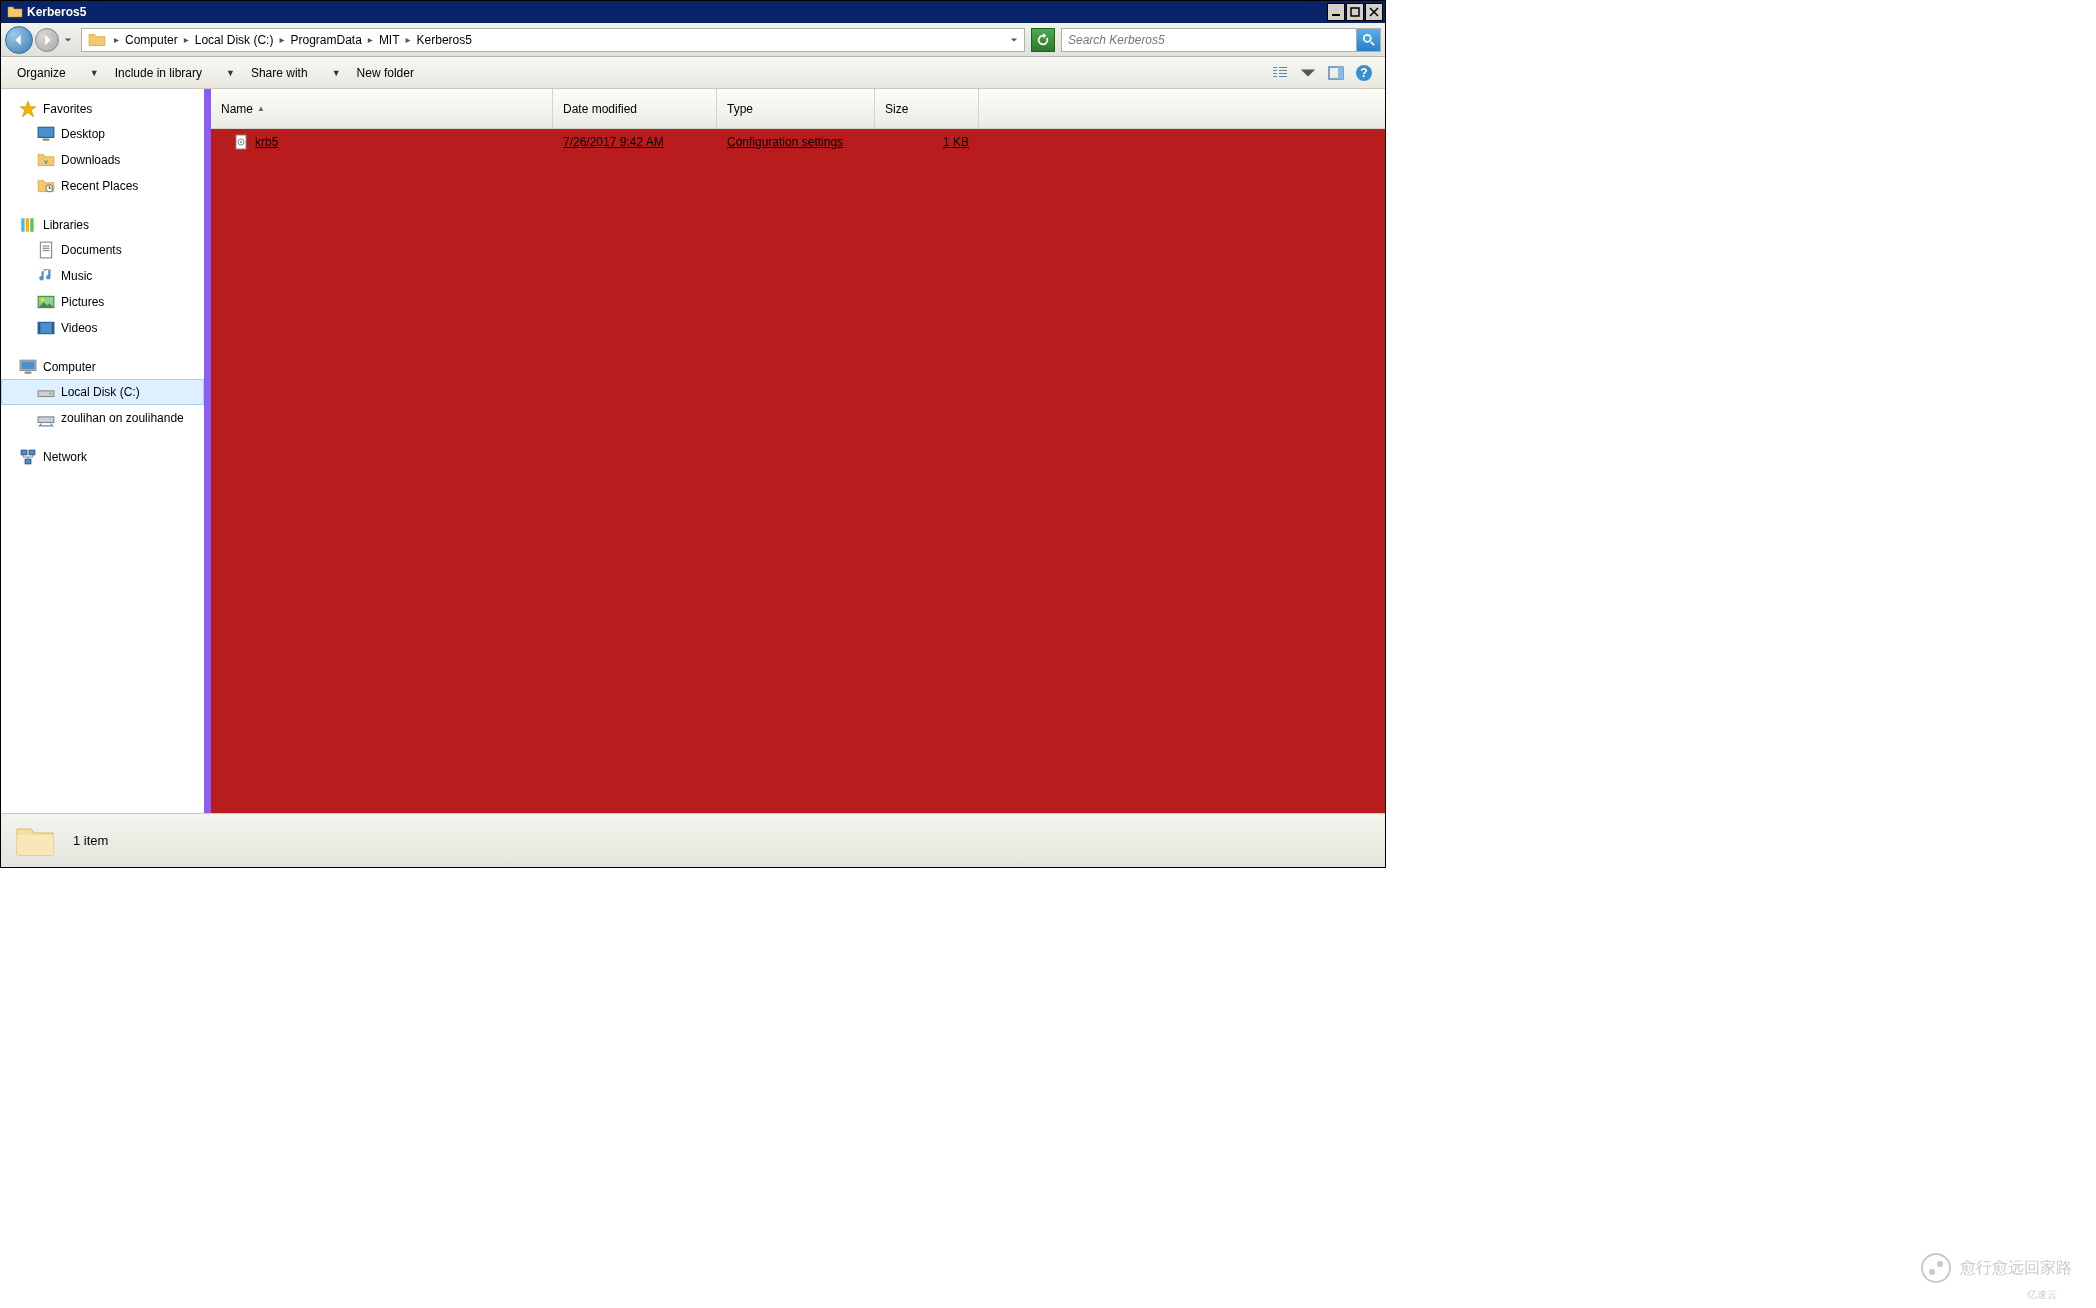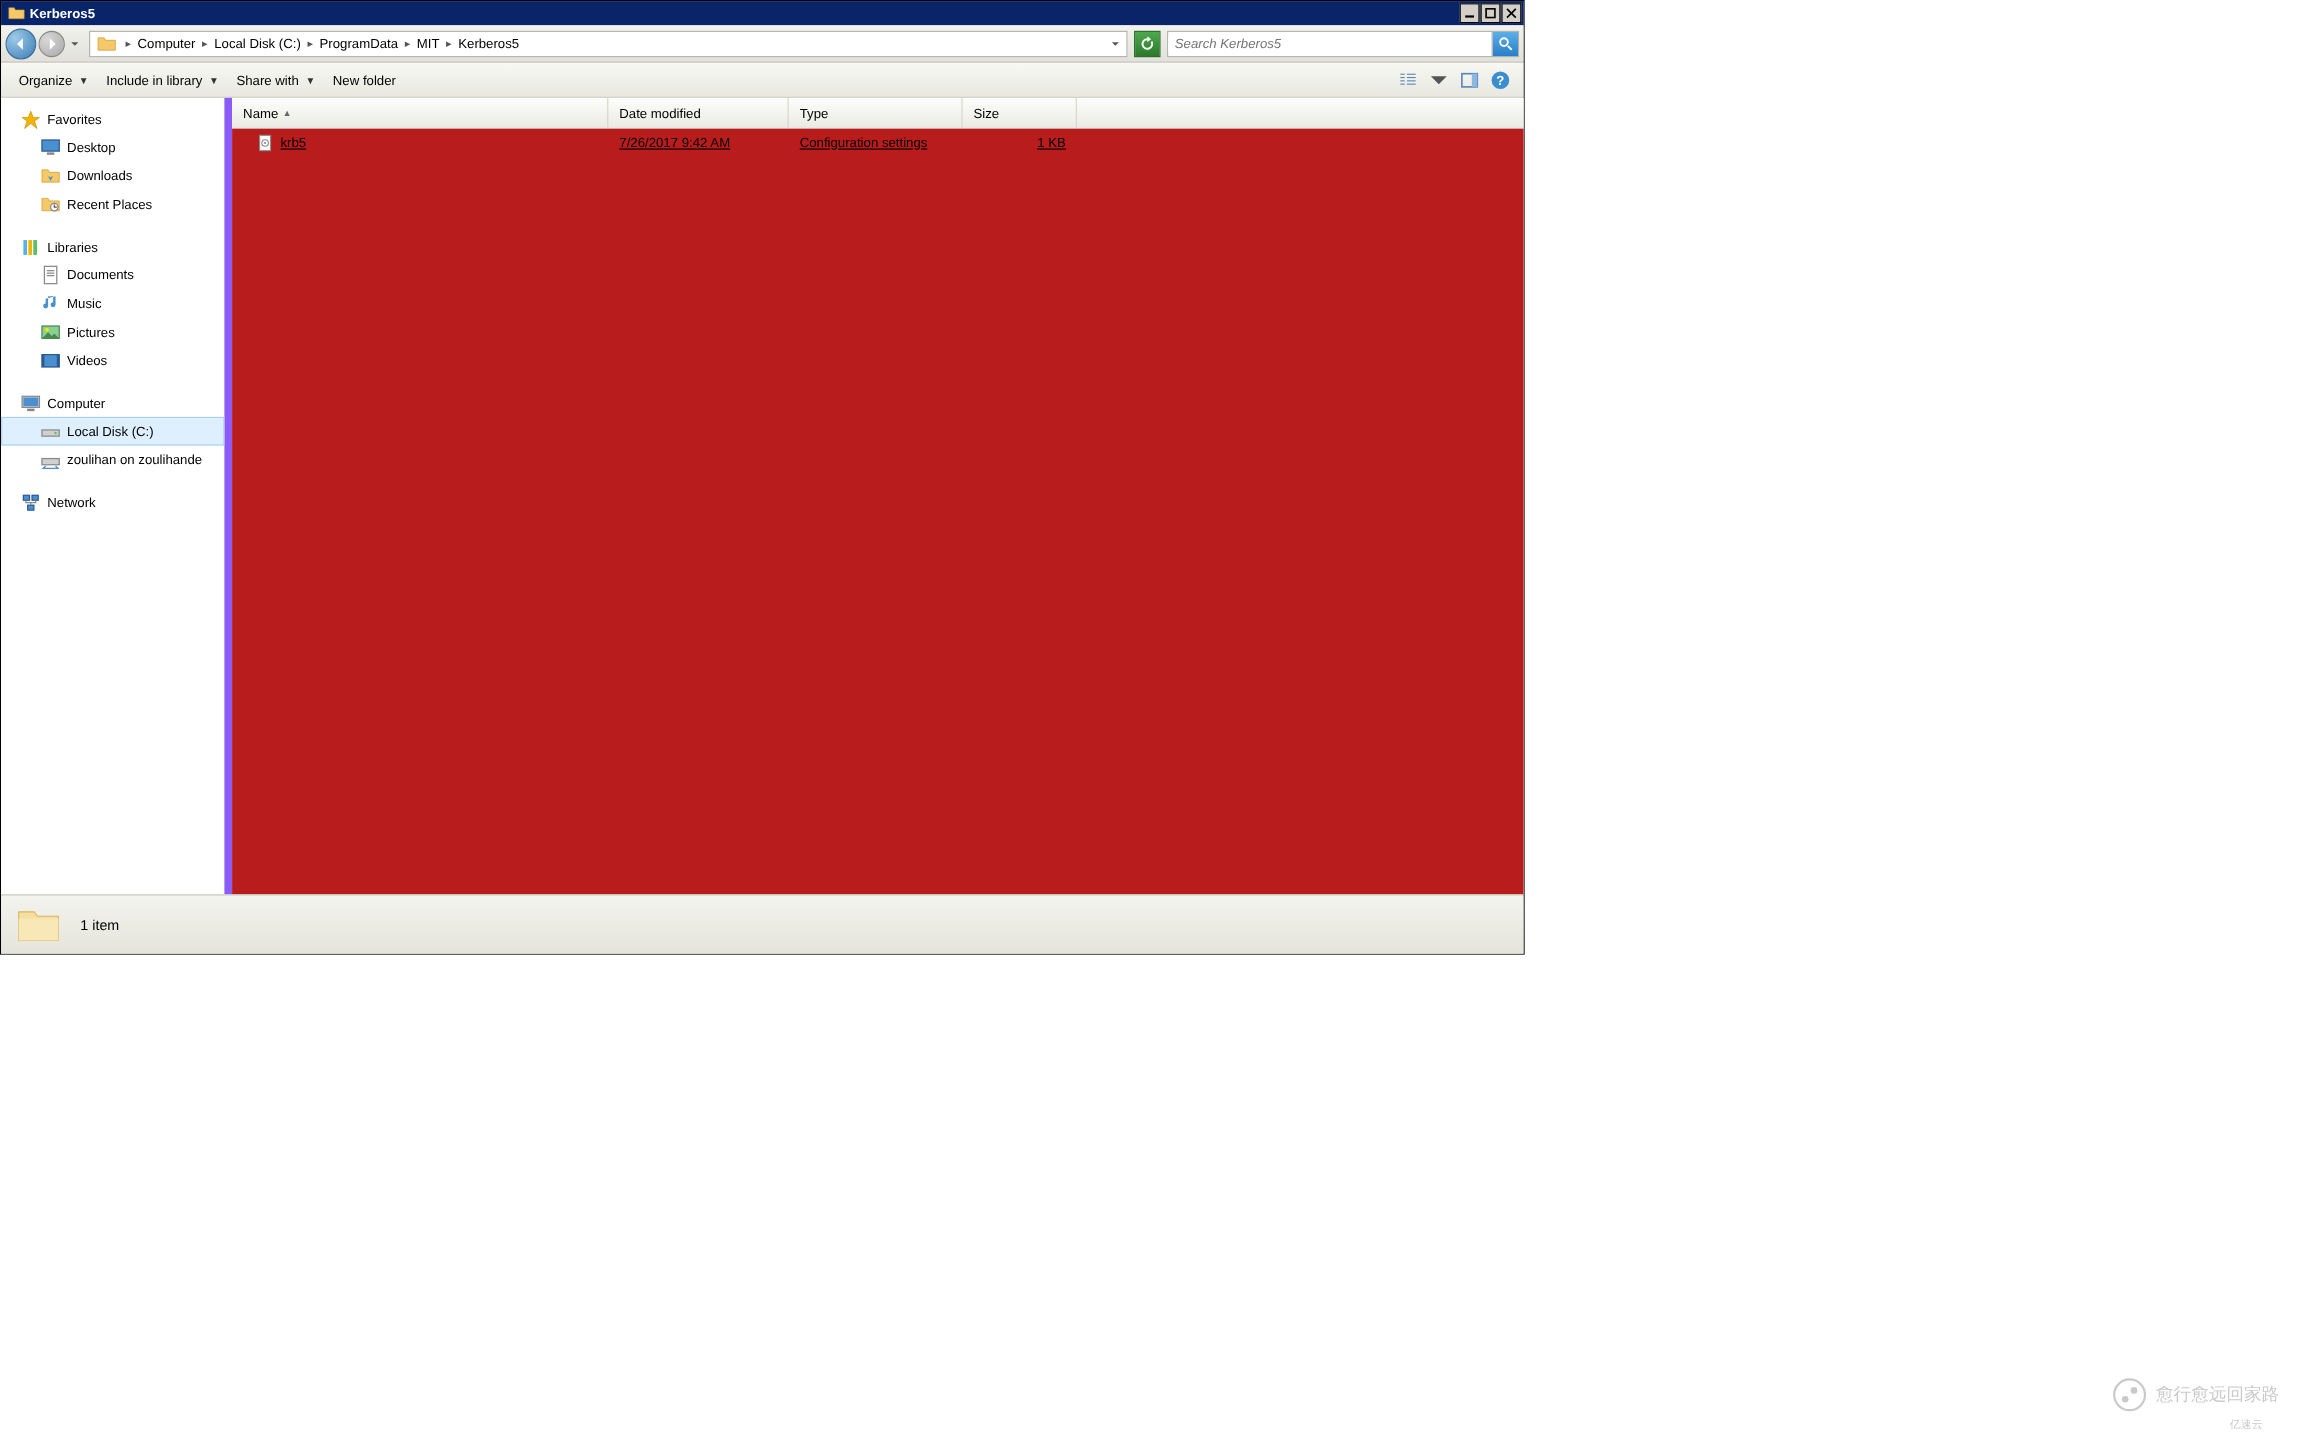--- a/index.html
+++ b/index.html
@@ -28,38 +28,38 @@
     .addr-dropdown { width: 16px; display: flex; align-items: center; justify-content: center; cursor: pointer; }
     .refresh-btn { width: 24px; height: 24px; background: linear-gradient(#4daa4d, #2a7a2a); border: 1px solid #206020; margin-left: 4px; display: flex; align-items: center; justify-content: center; cursor: pointer; }
     .refresh-btn svg { width: 14px; height: 14px; fill: #fff; }
     .searchbox { width: 320px; height: 24px; background: #fff; border: 1px solid #b0b0a8; margin-left: 4px; display: flex; align-items: center; }
     .searchbox input { border: none; flex: 1; padding: 0 6px; font-style: italic; color: #777; outline: none; font-size: 12px; }
     .search-btn { width: 24px; height: 22px; background: linear-gradient(#5ab0e8, #2a7ec9); border-left: 1px solid #aaa; display: flex; align-items: center; justify-content: center; cursor: pointer; }
     .search-btn svg { width: 14px; height: 14px; fill: #fff; }
     
     
     .toolbar { height: 32px; background: linear-gradient(#f8f8f4, #e8e8e0); border-bottom: 1px solid #c8c8c0; display: flex; align-items: center; padding: 0 8px; }
-    .toolbar-item { padding: 4px 8px; display: flex; align-items: center; gap: 6px; cursor: pointer; border-radius: 2px; }
+    .toolbar-item { padding: 4px 8px; display: flex; align-items: center; gap: 24px; cursor: pointer; border-radius: 2px; }
     .toolbar-item .caret { font-size: 9px; color: #333; }
     .toolbar-spacer { flex: 1; }
     .toolbar-iconbtn { width: 26px; height: 26px; display: flex; align-items: center; justify-content: center; cursor: pointer; margin-left: 2px; }
     .toolbar-iconbtn svg { width: 18px; height: 18px; }
     
     
     .main { flex: 1; display: flex; min-height: 0; background: #fff; }
     .sidebar { width: 210px; border-right: 7px solid #8b5cf6; overflow-y: auto; background: #fff; padding-top: 8px; }
     .tree-group { margin-bottom: 14px; }
     .tree-header { display: flex; align-items: center; padding: 3px 4px 3px 18px; cursor: pointer; gap: 6px; }
     .tree-header .treeicon { width: 18px; height: 18px; display: flex; align-items: center; justify-content: center; }
     .tree-item { display: flex; align-items: center; padding: 4px 4px 4px 36px; cursor: pointer; gap: 6px; }
     .tree-item.selected { background: #def0ff; border: 1px solid #a8d0f0; padding: 3px 3px 3px 35px; }
     .tree-item .treeicon { width: 18px; height: 18px; display: flex; align-items: center; justify-content: center; }
     
     .content { flex: 1; display: flex; flex-direction: column; }
-    .column-headers { height: 28px; background: linear-gradient(#fdfdfb, #ebebe4); border-bottom: 1px solid #d4d4ca; display: flex; }
+    .column-headers { height: 40px; background: linear-gradient(#fdfdfb, #ebebe4); border-bottom: 1px solid #d4d4ca; display: flex; }
     .col-header { padding: 4px 10px; border-right: 1px solid #d4d4ca; cursor: pointer; display: flex; align-items: center; gap: 4px; }
     .col-name { width: 342px; }
     .col-date { width: 164px; }
     .col-type { width: 158px; }
     .col-size { width: 104px; }
     .sort-ind { font-size: 8px; color: #666; }
     
     .file-list { flex: 1; overflow-y: auto; background: #b91c1c; text-decoration: underline; }
     .file-row { display: flex; align-items: center; height: 26px; padding-left: 12px; cursor: pointer; }
     .file-cell { padding: 0 10px; display: flex; align-items: center; gap: 6px; }

